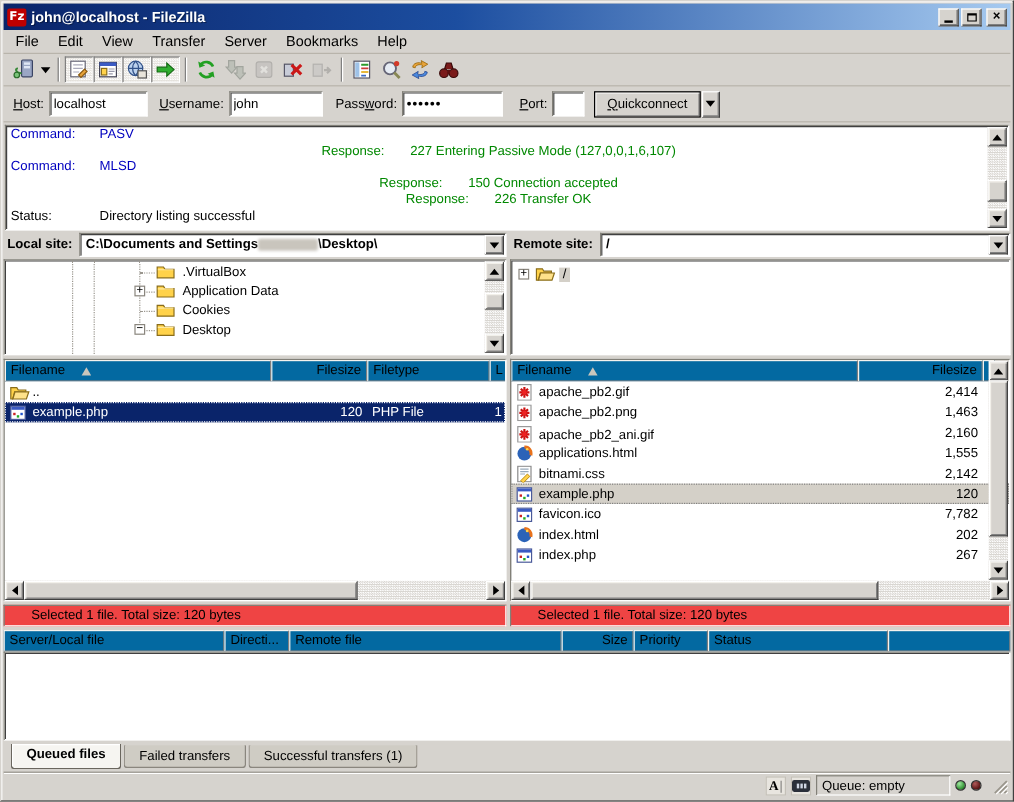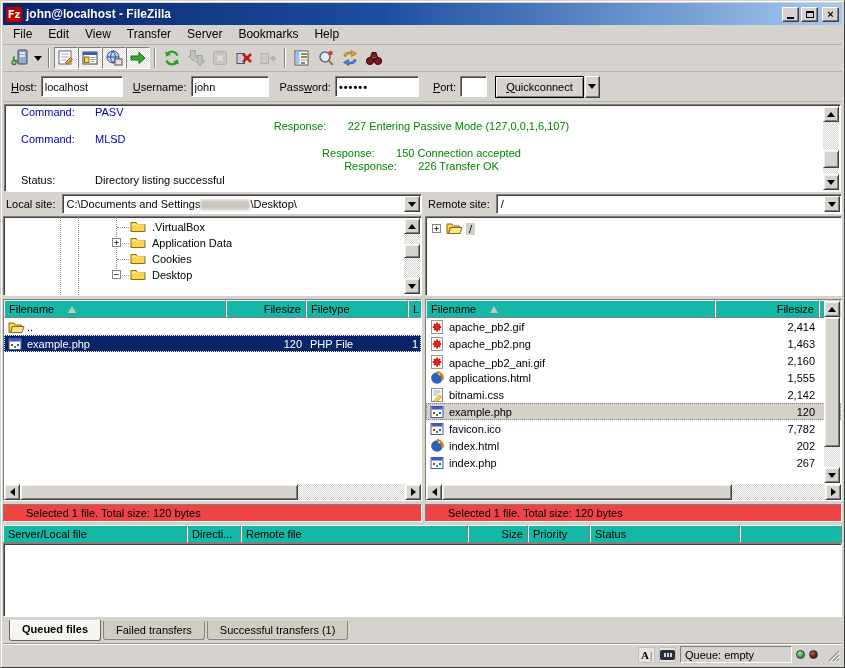--- a/index.html
+++ b/index.html
@@ -62,21 +62,21 @@
     border-color:#fff #404040 #404040 #fff; box-shadow: inset -1px -1px 0 #808080;
     display:flex; align-items:center; justify-content:center; margin-left:1px; cursor:pointer; }
 
   
   .sunken { background:#fff; border:1px solid; border-color:#828078 #fff #fff #828078;
     box-shadow: inset 1px 1px 0 #404040; }
 
   
   .log { flex:0 0 88px; margin:2px 1px; position:relative; padding:1px 18px 1px 4px; overflow:hidden; }
   .log-line { display:flex; line-height:13.5px; white-space:pre; }
-  .log-label { width:74px; flex:0 0 74px;margin-left:12px; }
+  .log-label { width:74px; flex:0 0 74px; }
   .t-command { color:#0000bf; } .t-response { color:#008800;justify-content:center; } .t-status { color:#000; }
 
   
   .vsb { position:absolute; top:1px; right:1px; bottom:1px; width:16px;
     background: repeating-conic-gradient(#fff 0% 25%, #d6d3ce 0% 50%) 0 0/2px 2px; }
   .sb-btn { position:absolute; width:16px; height:16px; background:#d6d3ce; border:1px solid;
     border-color:#fff #404040 #404040 #fff; box-shadow: inset 1px 1px 0 #f2f0ea, inset -1px -1px 0 #808080;
     display:flex; align-items:center; justify-content:center; cursor:pointer; }
   .sb-thumb { position:absolute; background:#d6d3ce; border:1px solid;
     border-color:#fff #404040 #404040 #fff; box-shadow: inset 1px 1px 0 #f2f0ea, inset -1px -1px 0 #808080; cursor:grab; }
@@ -85,21 +85,21 @@
   .tri-left { width:0;height:0;border-top:4px solid transparent;border-bottom:4px solid transparent;border-right:5px solid #000; }
   .tri-right { width:0;height:0;border-top:4px solid transparent;border-bottom:4px solid transparent;border-left:5px solid #000; }
 
   
   .main { flex:1; display:flex; min-height:0; }
   .panel { display:flex; flex-direction:column; min-width:0; }
   .panel.local { flex:0 0 419px; }
   .panel.remote { flex:1; }
   .vsplit { flex:0 0 3px; }
 
-  .site-row { flex:0 0 20px; display:flex; align-items:center; margin-bottom:2px; }
+  .site-row { flex:0 0 20px; display:flex; align-items:center; margin-bottom:2px;font-weight:bold; }
   .site-label { padding:0 6px 0 3px; white-space:nowrap; }
   .combo { flex:1; height:20px; position:relative; background:#fff; border:1px solid;
     border-color:#828078 #fff #fff #828078; box-shadow: inset 1px 1px 0 #404040;
     padding:3px 20px 0 4px; white-space:nowrap; overflow:hidden; }
   .combo-dd { position:absolute; top:1px; right:1px; width:16px; height:16px; background:#d6d3ce;
     border:1px solid; border-color:#fff #404040 #404040 #fff; box-shadow: inset -1px -1px 0 #808080;
     display:flex; align-items:center; justify-content:center; cursor:pointer; }
   .redact { display:inline-block; width:50px; height:10px; background:#c9c5bd;
     border-radius:2px; vertical-align:middle; filter:blur(1.5px); }
 
@@ -108,21 +108,21 @@
   .guide-v { position:absolute; width:1px; border-left:1px dotted #9a968e; }
   .guide-h { position:absolute; height:1px; border-top:1px dotted #9a968e; }
   .expander { position:absolute; width:9px; height:9px; background:#fff; border:1px solid #8a867e;
     font-family:"DejaVu Sans Mono",monospace; font-size:9px; line-height:7px; text-align:center; cursor:pointer; }
   .tree-label { padding:0 3px; white-space:nowrap; }
   .tree-label.sel { background:#d4d0c8; }
 
   
   .filelist { flex:1; position:relative; display:flex; flex-direction:column; min-height:0; overflow:hidden; }
   .fl-header { flex:0 0 18px; display:flex; overflow:hidden; background:#d6d3ce; }
-  .fl-hcell { flex:0 0 auto; background:#14b8a6; border:1px solid;
+  .fl-hcell { flex:0 0 auto; background:#0369a1; border:1px solid;
     border-color:#f4f2ee #808080 #808080 #f4f2ee; padding:2px 4px; white-space:nowrap;
     display:flex; align-items:center; overflow:hidden; cursor:pointer; }
   .fl-hcell.right { justify-content:flex-end; }
   .fl-hcell.fill { flex:1 1 auto; }
   .sort-up { width:0; height:0; border-left:4px solid transparent; border-right:4px solid transparent;
     border-bottom:7px solid #cac6bc; margin-left:14px; }
   .fl-body { flex:1; position:relative; overflow:hidden; background:#fff; }
   .fl-row { display:flex; height:17px; align-items:center; white-space:nowrap; cursor:default; }
   .fl-cell { flex:0 0 auto; padding:0 4px; overflow:hidden; display:flex; align-items:center; height:17px; }
   .fl-cell.right { justify-content:flex-end; }

